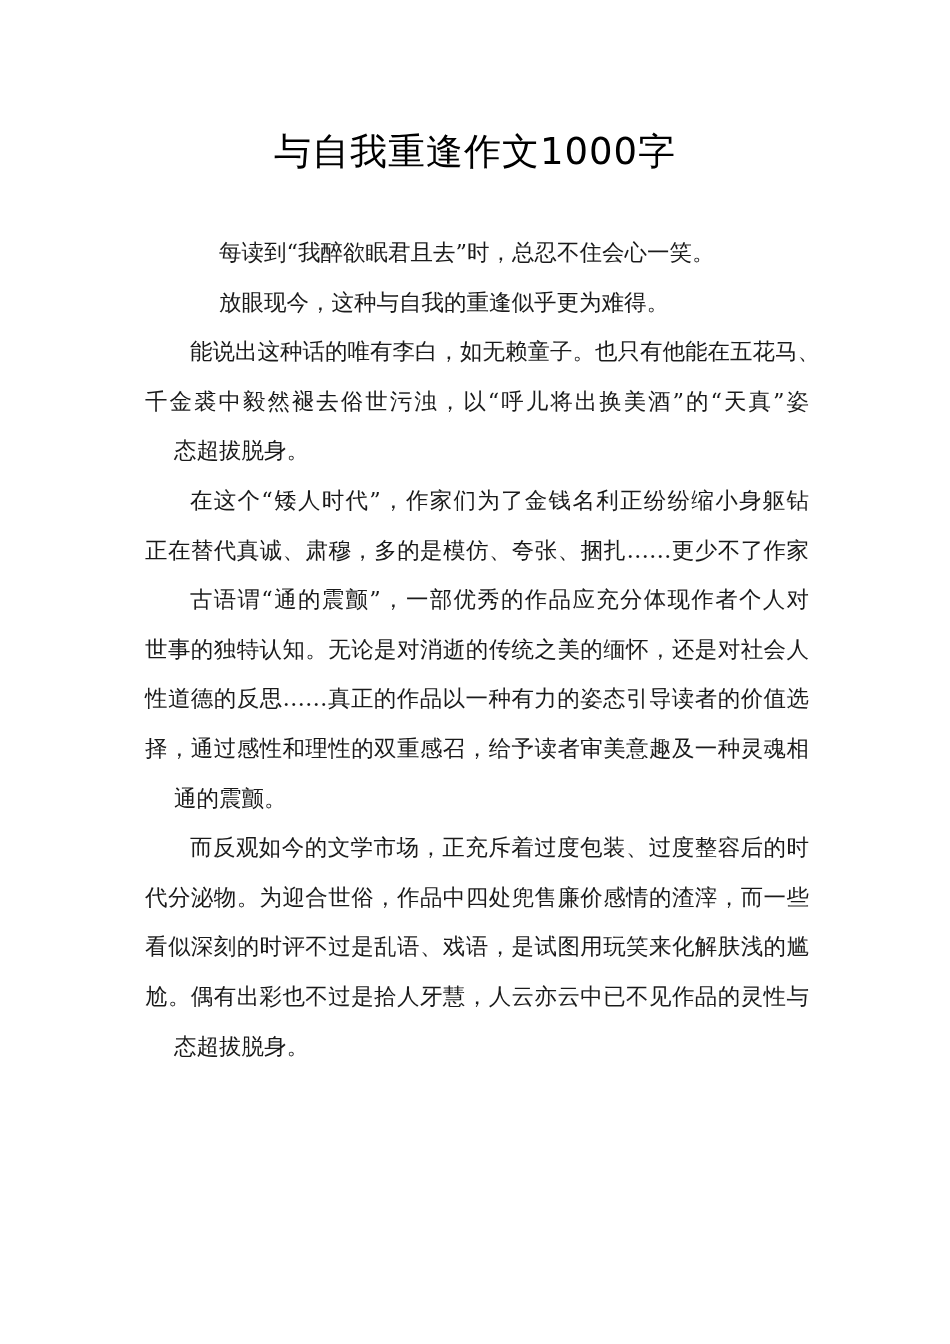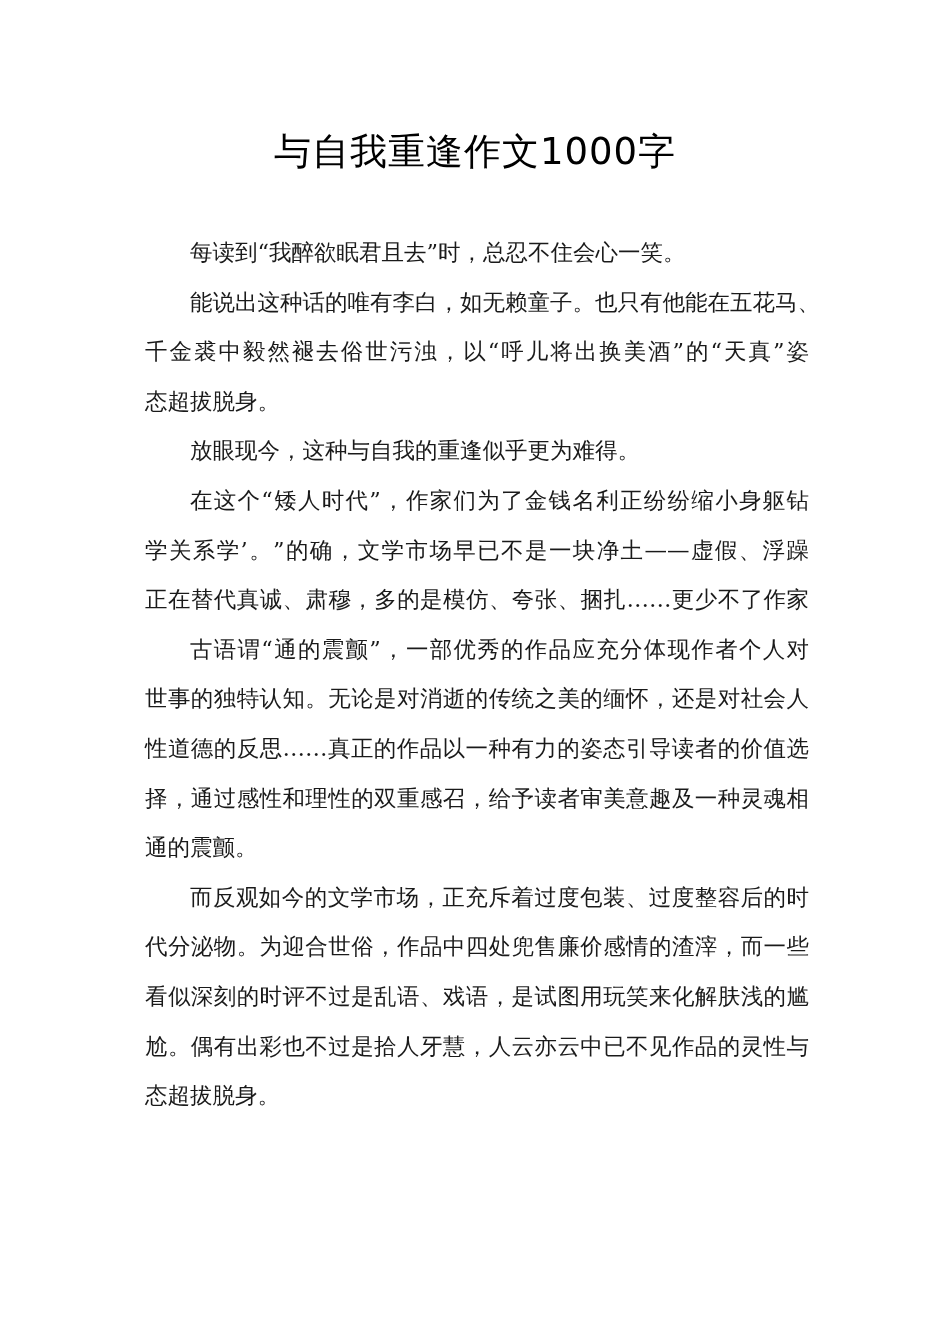--- a/index.html
+++ b/index.html
@@ -48,47 +48,47 @@
       white-space: nowrap;
       text-align: justify;
       text-align-last: justify;
       color: #1a1a1a;
     }
     .line.indent {
       padding-left: 45px;
     }
     .line.last {
       text-align-last: left;
+      margin-left: 29px;
     }
   </style>
 </head>
 <body>
 
 <div class="page">
   <div class="title">与自我重逢作文1000字</div>
 
   <div class="body">
 
     <div>
       <div class="line indent last">每读到“我醉欲眠君且去”时，总忍不住会心一笑。</div>
     </div>
 
     <div>
+      <div class="line indent last">放眼现今，这种与自我的重逢似乎更为难得。</div>
+    </div>
+
+    <div>
       <div class="line indent">能说出这种话的唯有李白，如无赖童子。也只有他能在五花马、</div>
       <div class="line">千金裘中毅然褪去俗世污浊，以“呼儿将出换美酒”的“天真”姿</div>
       <div class="line last">态超拔脱身。</div>
     </div>
 
     <div>
-      <div class="line indent last">放眼现今，这种与自我的重逢似乎更为难得。</div>
-    </div>
-
-    <div>
       <div class="line indent">在这个“矮人时代”，作家们为了金钱名利正纷纷缩小身躯钻</div>
-      <div class="line">学关系学’。”的确，文学市场早已不是一块净土——虚假、浮躁</div>
       <div class="line">正在替代真诚、肃穆，多的是模仿、夸张、捆扎……更少不了作家</div>
     </div>
 
     <div>
       <div class="line indent">古语谓“通的震颤”，一部优秀的作品应充分体现作者个人对</div>
       <div class="line">世事的独特认知。无论是对消逝的传统之美的缅怀，还是对社会人</div>
       <div class="line">性道德的反思……真正的作品以一种有力的姿态引导读者的价值选</div>
       <div class="line">择，通过感性和理性的双重感召，给予读者审美意趣及一种灵魂相</div>
       <div class="line last">通的震颤。</div>
     </div>

